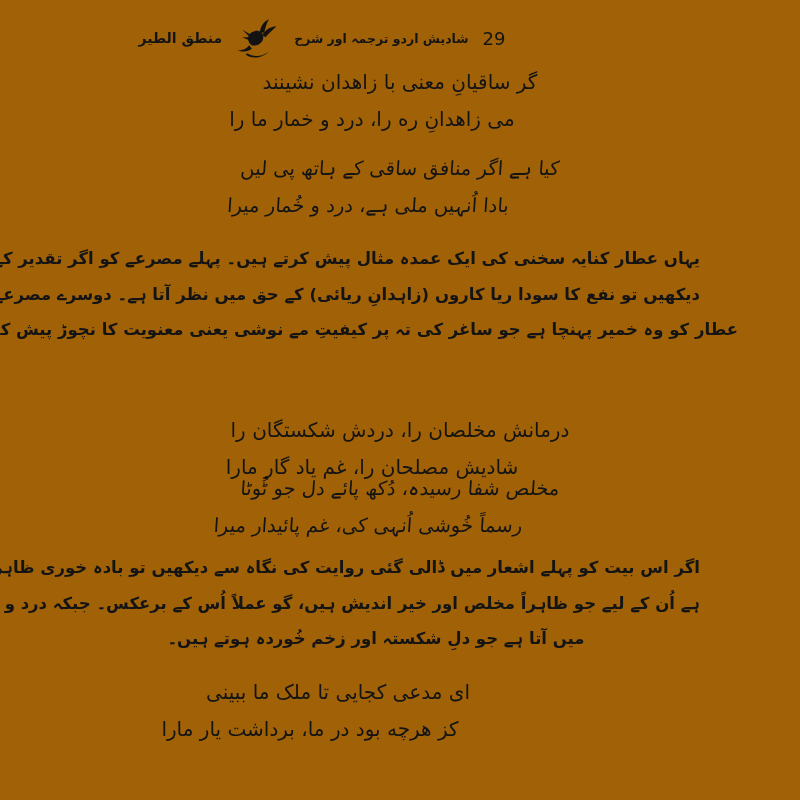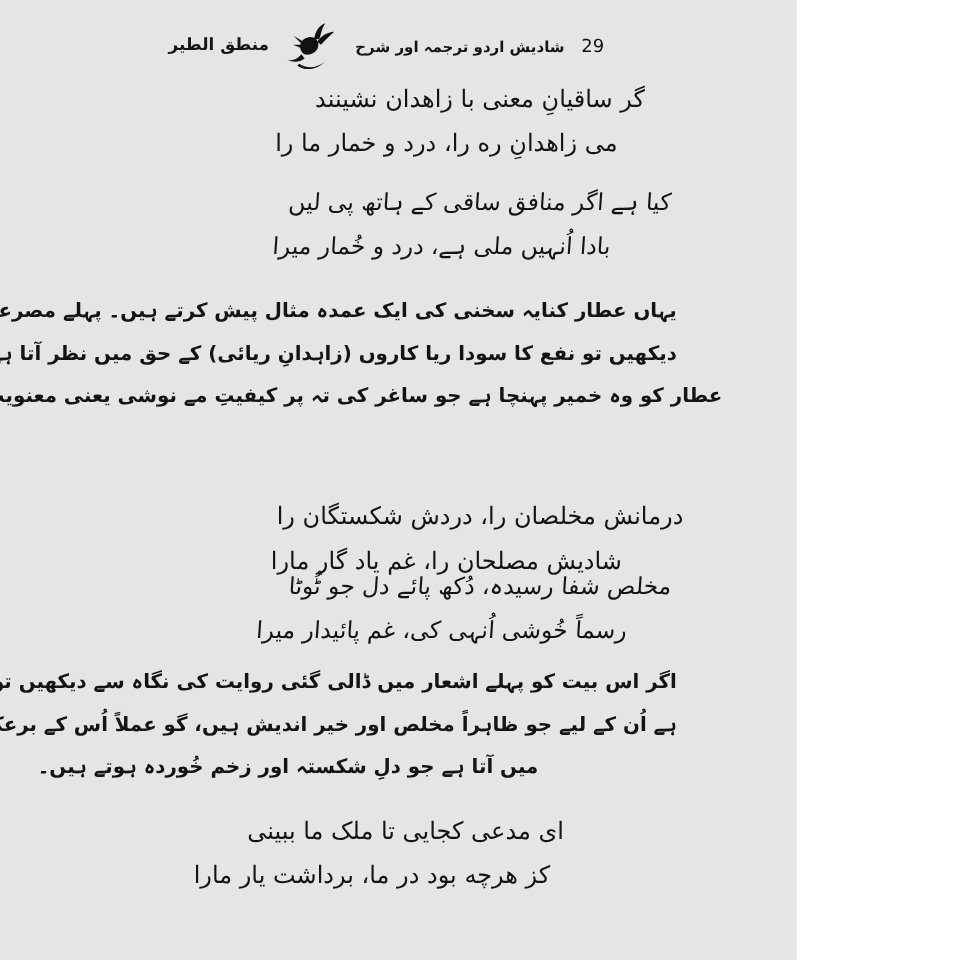--- a/index.html
+++ b/index.html
@@ -1,32 +1,32 @@
 <!DOCTYPE html>
 <html lang="ur"><head>
 <meta charset="utf-8">
 <style>
   html,body{margin:0;padding:0;background:#ffffff;}
   body{
     width:800px;height:800px;overflow:hidden;
     font-family:"DejaVu Sans",sans-serif;
     color:#141414;
   }
-  .page{position:relative;width:664px;height:800px;background:#e5e5e5;direction:rtl;}
+  .page{position:relative;width:800px;height:800px;background:#a16207;direction:rtl;}
 
   
   .hdr{
     position:absolute;top:16px;left:0;width:800px;height:44px;
     display:flex;flex-direction:row;justify-content:center;align-items:center;
     direction:ltr;gap:14px;
     transform:translateX(-78px);
   }
   .hdr .h-title{font-size:14px;font-weight:bold;letter-spacing:.3px;}
   .hdr .h-sub{font-size:12.5px;font-weight:bold;}
-  .hdr .h-page{font-size:15px;font-weight:normal;font-family:"DejaVu Sans",sans-serif;}
+  .hdr .h-page{font-size:18px;font-weight:normal;font-family:"DejaVu Sans",sans-serif;}
   .bird{width:44px;height:44px;display:inline-block;position:relative;top:2px;}
   .bird svg{width:100%;height:100%;display:block;}
 
   
   .couplet{position:absolute;left:0;width:800px;text-align:center;}
   .couplet .line{line-height:37px;white-space:nowrap;}
   .couplet.persian{font-weight:normal;font-size:20px;letter-spacing:.4px;}
   .couplet.urdu{font-size:19.5px;font-weight:500;transform-origin:center;}
   .couplet.urdu .line{transform:skewX(-4deg);}
   .couplet .line2{transform:translateX(-28px);}

